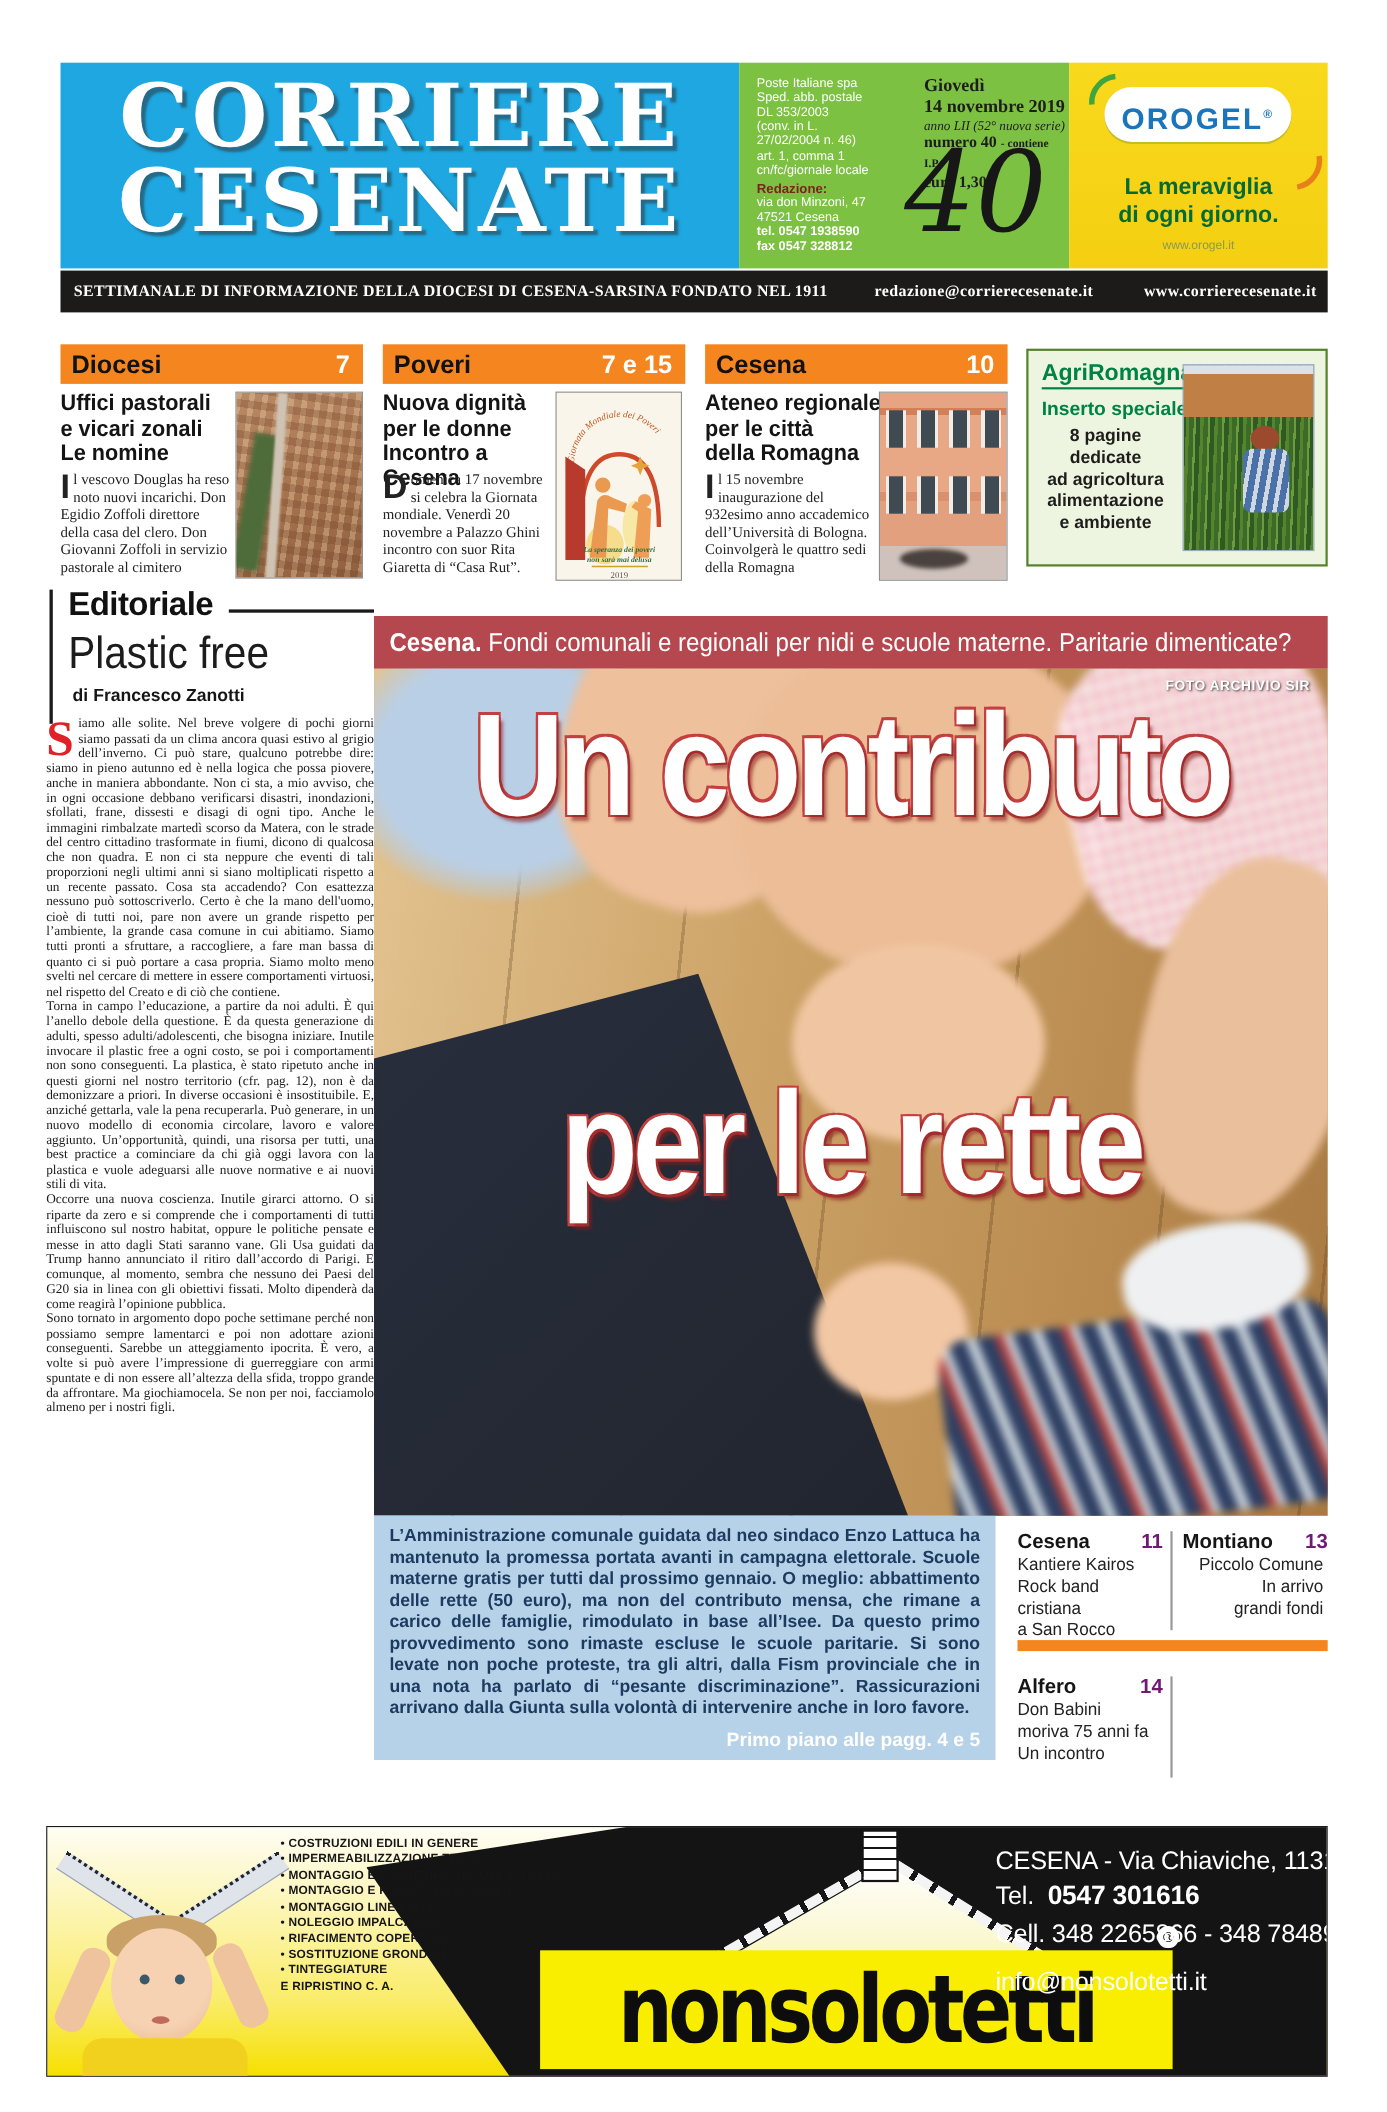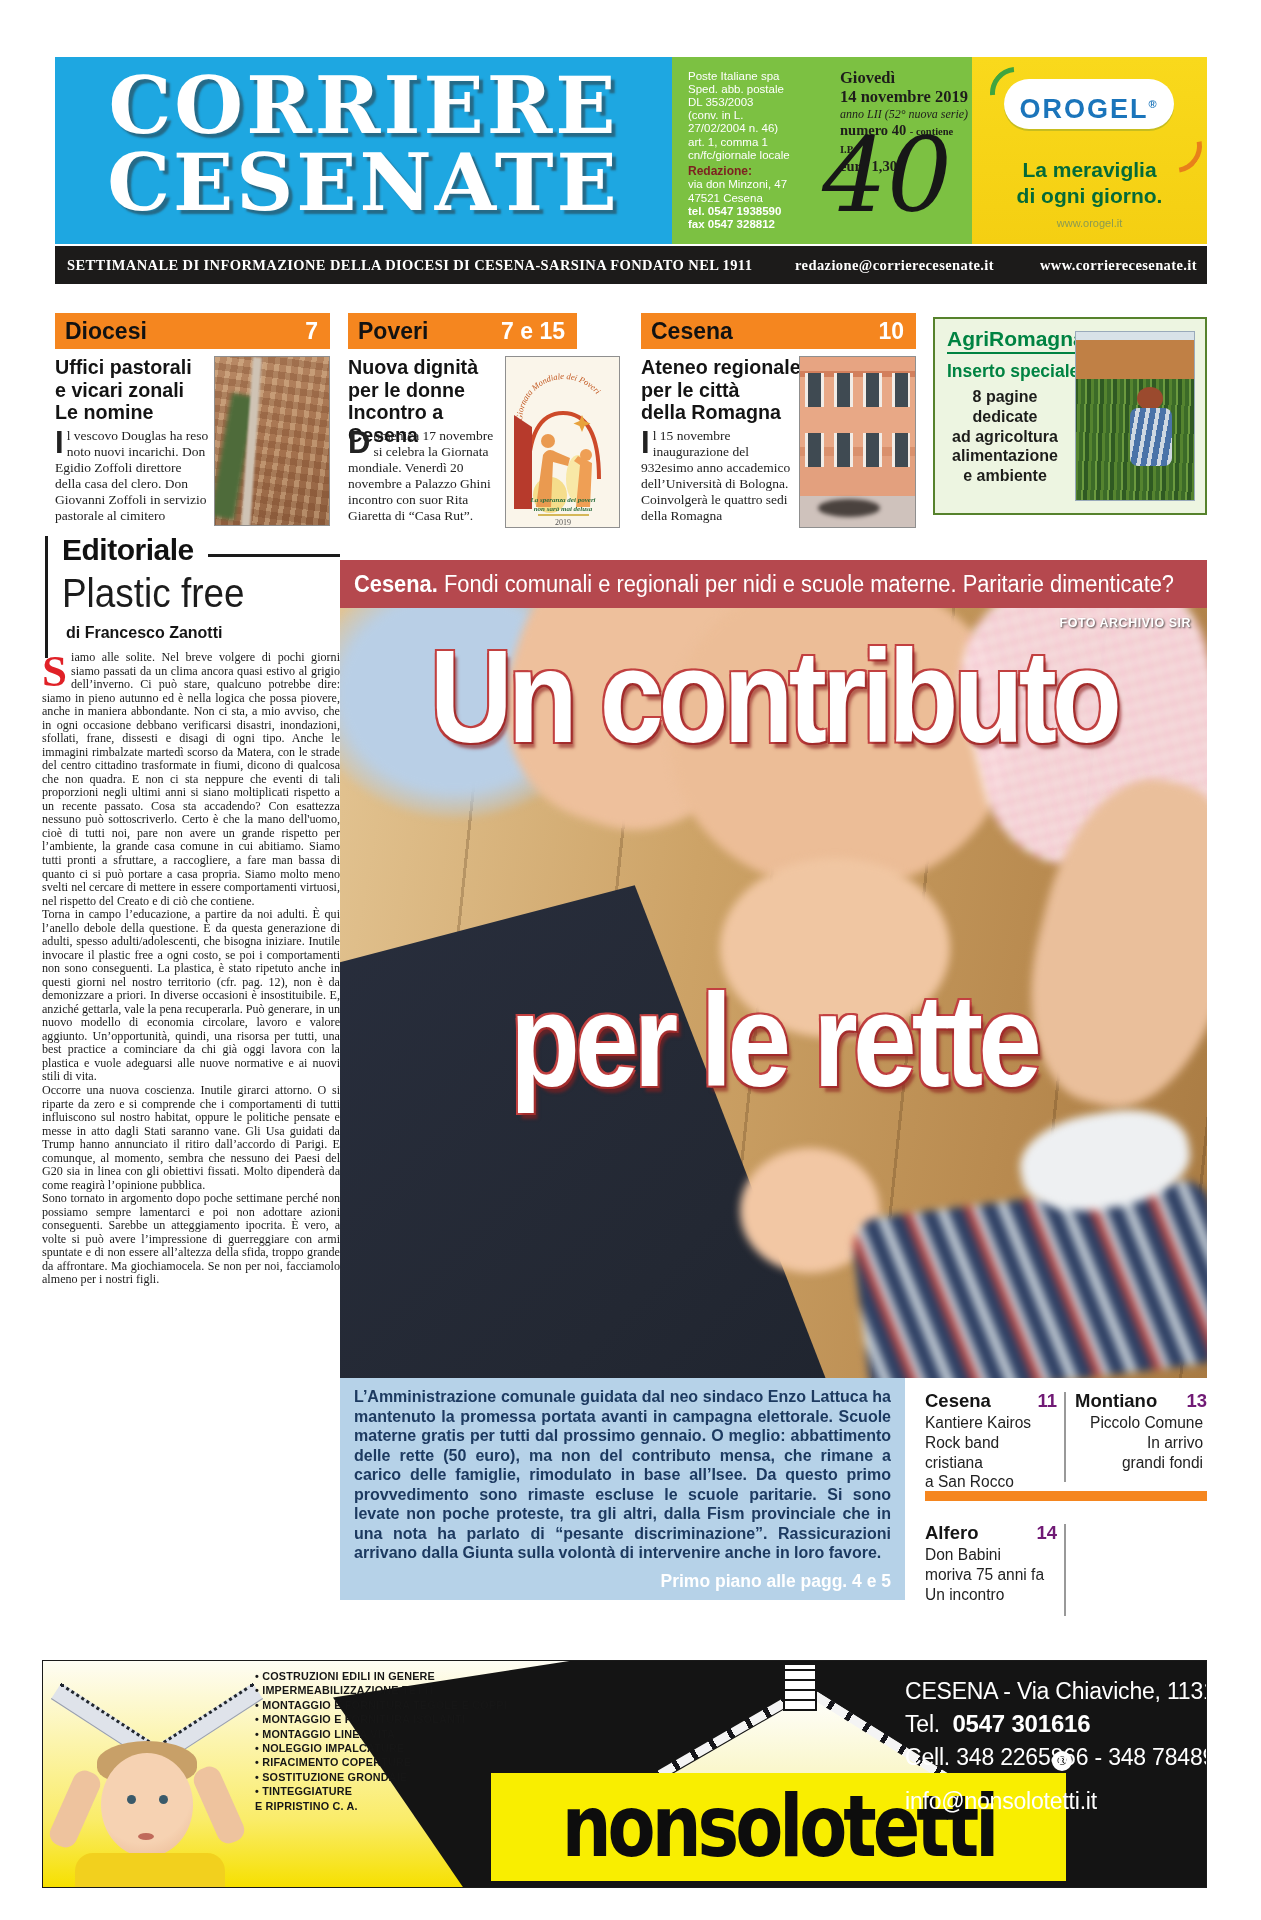--- a/index.html
+++ b/index.html
@@ -32,21 +32,21 @@
   
   #blackbar{position:absolute;left:55px;top:246px;width:1152px;height:38px;background:#1c1b1a;display:flex;align-items:center;color:#fff;font-family:"Liberation Serif",serif;font-weight:bold;font-size:14.5px;letter-spacing:.4px;}
   #bb-tag{margin-left:12px;text-align:right;}
   #bb-right{margin-left:auto;display:flex;gap:46px;margin-right:10px;}
 
   
   .tbar{position:absolute;height:36px;background:#f5861f;display:flex;align-items:center;}
   .tbar .tname{margin-left:10px;font-weight:bold;font-size:23px;color:#121212;}
   .tbar .tpage{margin-left:auto;margin-right:12px;font-weight:bold;font-size:23px;color:#fff;}
   #bar1{left:55px;top:313px;width:275px;}
-  #bar2{left:348px;top:313px;width:229px;}
+  #bar2{left:348px;top:313px;width:275px;}
   #bar3{left:641px;top:313px;width:275px;}
   .thead{position:absolute;font-weight:bold;font-size:20.5px;line-height:1.1;transform:scaleX(.96);transform-origin:left;color:#141414;}
   #th1{left:55px;top:356px;width:170px;}
   #th2{left:348px;top:356px;width:168px;}
   #th3{left:641px;top:356px;width:168px;}
   .tbody{position:absolute;font-family:"Liberation Serif",serif;font-size:13.5px;line-height:1.18;color:#222;}
   #tb1{left:55px;top:428px;width:156px;}
   #tb2{left:348px;top:428px;width:152px;}
   #tb3{left:641px;top:428px;width:153px;}
   .tdrop{float:left;font-weight:bold;font-size:31px;line-height:.82;margin:2px 3px 0 0;font-family:"Liberation Sans",sans-serif;}

